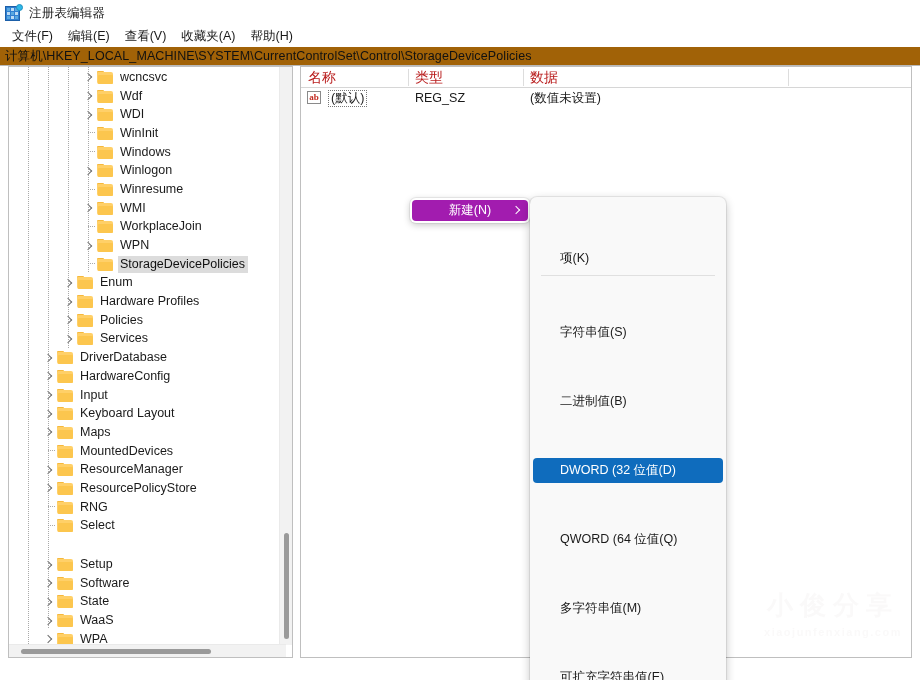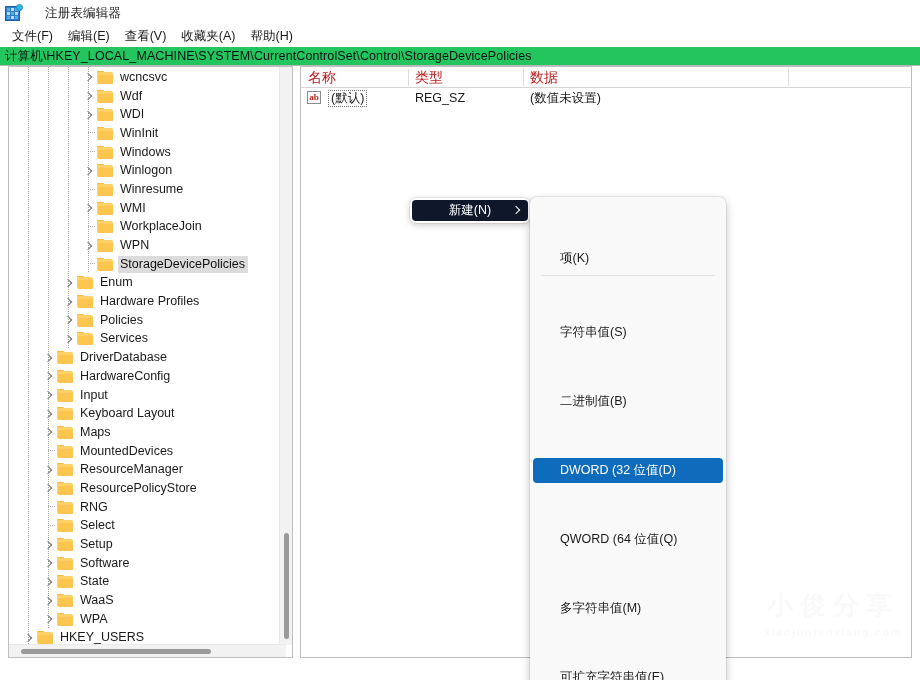--- a/index.html
+++ b/index.html
@@ -60,21 +60,20 @@
     width: 7px; height: 7px;
     border-radius: 50%;
     background: #2fb8e8;
     border: 1px solid #1f8fc0;
     box-sizing: border-box;
   }
   #title-text {
     font-size: 12.5px;
     color: #1a1a1a;
     letter-spacing: 0.2px;
-    margin-left: 16px;
   }
 
   
   #menubar {
     position: absolute;
     left: 0; top: 26px;
     width: 920px; height: 21px;
     background: #ffffff;
     display: flex;
     align-items: center;
@@ -87,21 +86,21 @@
     padding: 2px 9px 2px 6px;
     cursor: default;
     white-space: nowrap;
   }
 
   
   #addressbar {
     position: absolute;
     left: 0; top: 47px;
     width: 920px; height: 19px;
-    background: #22c55e;
+    background: #a16207;
     box-sizing: border-box;
     display: flex;
     align-items: center;
     padding-left: 5px;
     border-bottom: 1px solid #b9b9b9;
   }
   #address-text {
     font-size: 12.5px;
     color: #111111;
     white-space: nowrap;
@@ -333,21 +332,21 @@
     background: #ffffff;
     border-radius: 6px;
     box-shadow: 0 2px 7px rgba(0,0,0,.22), 0 0 0 1px rgba(0,0,0,.06);
     box-sizing: border-box;
     padding: 2px;
   }
   #ctx-parent-item {
     position: relative;
     width: 116px; height: 21px;
     border-radius: 4px;
-    background: #0f172a;
+    background: #a21caf;
     color: #ffffff;
     font-size: 12.5px;
     display: flex;
     align-items: center;
     justify-content: center;
     cursor: default;
   }
   #ctx-parent-item .chev {
     position: absolute;
     right: 9px; top: 7px;
@@ -656,21 +655,21 @@
           </div>
           <div class="tnode" style="padding-left: 32px;">
             <span class="twist"></span>
             <span class="folder">
               <span class="tab"></span>
               <span class="back"></span>
               <span class="front"></span>
             </span>
             <span class="tlabel">Select</span>
           </div>
-          <div class="tnode" style="padding-left: 32px;">
+          <div class="tnode" style="padding-left: 32px; margin-top: 20px;">
             <span class="twist has"></span>
             <span class="folder">
               <span class="tab"></span>
               <span class="back"></span>
               <span class="front"></span>
             </span>
             <span class="tlabel">Setup</span>
           </div>
           <div class="tnode" style="padding-left: 32px;">
             <span class="twist has"></span>

